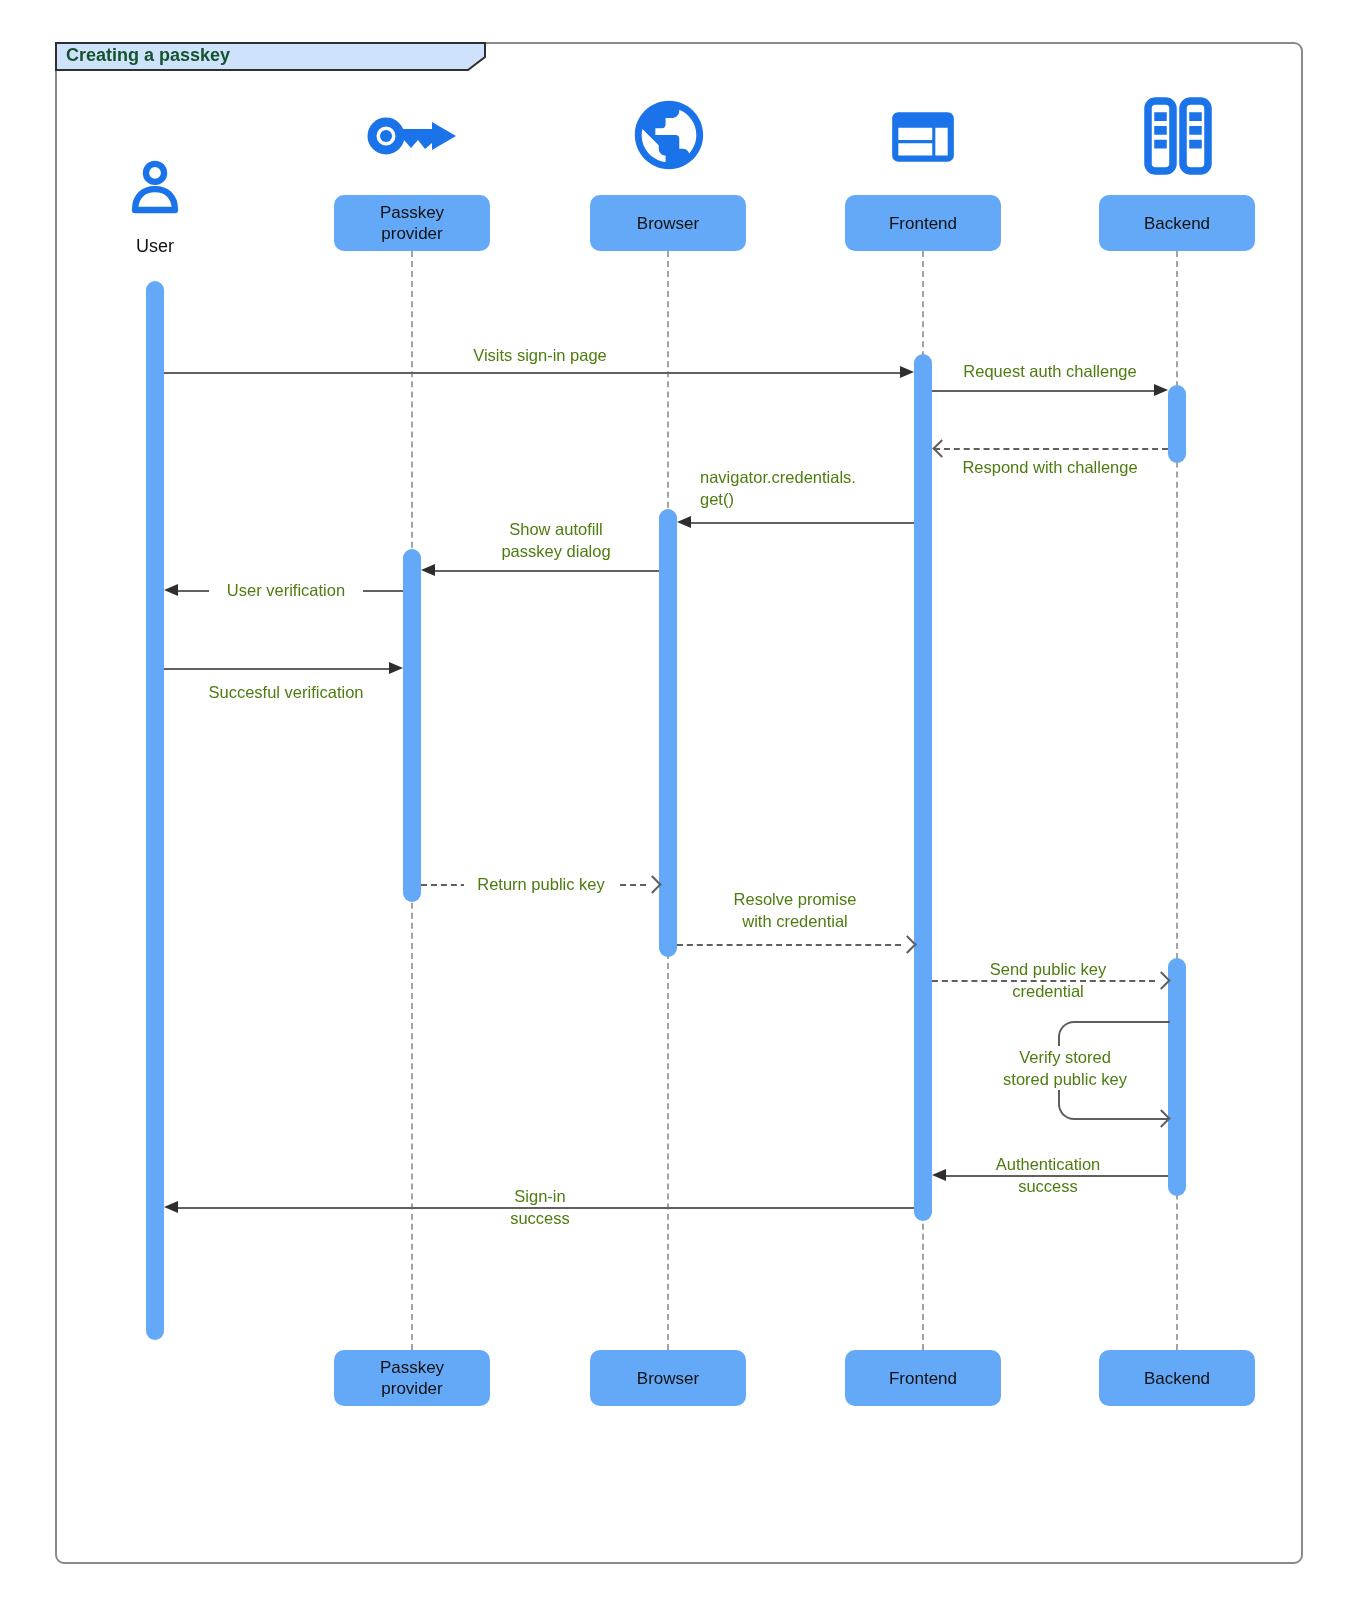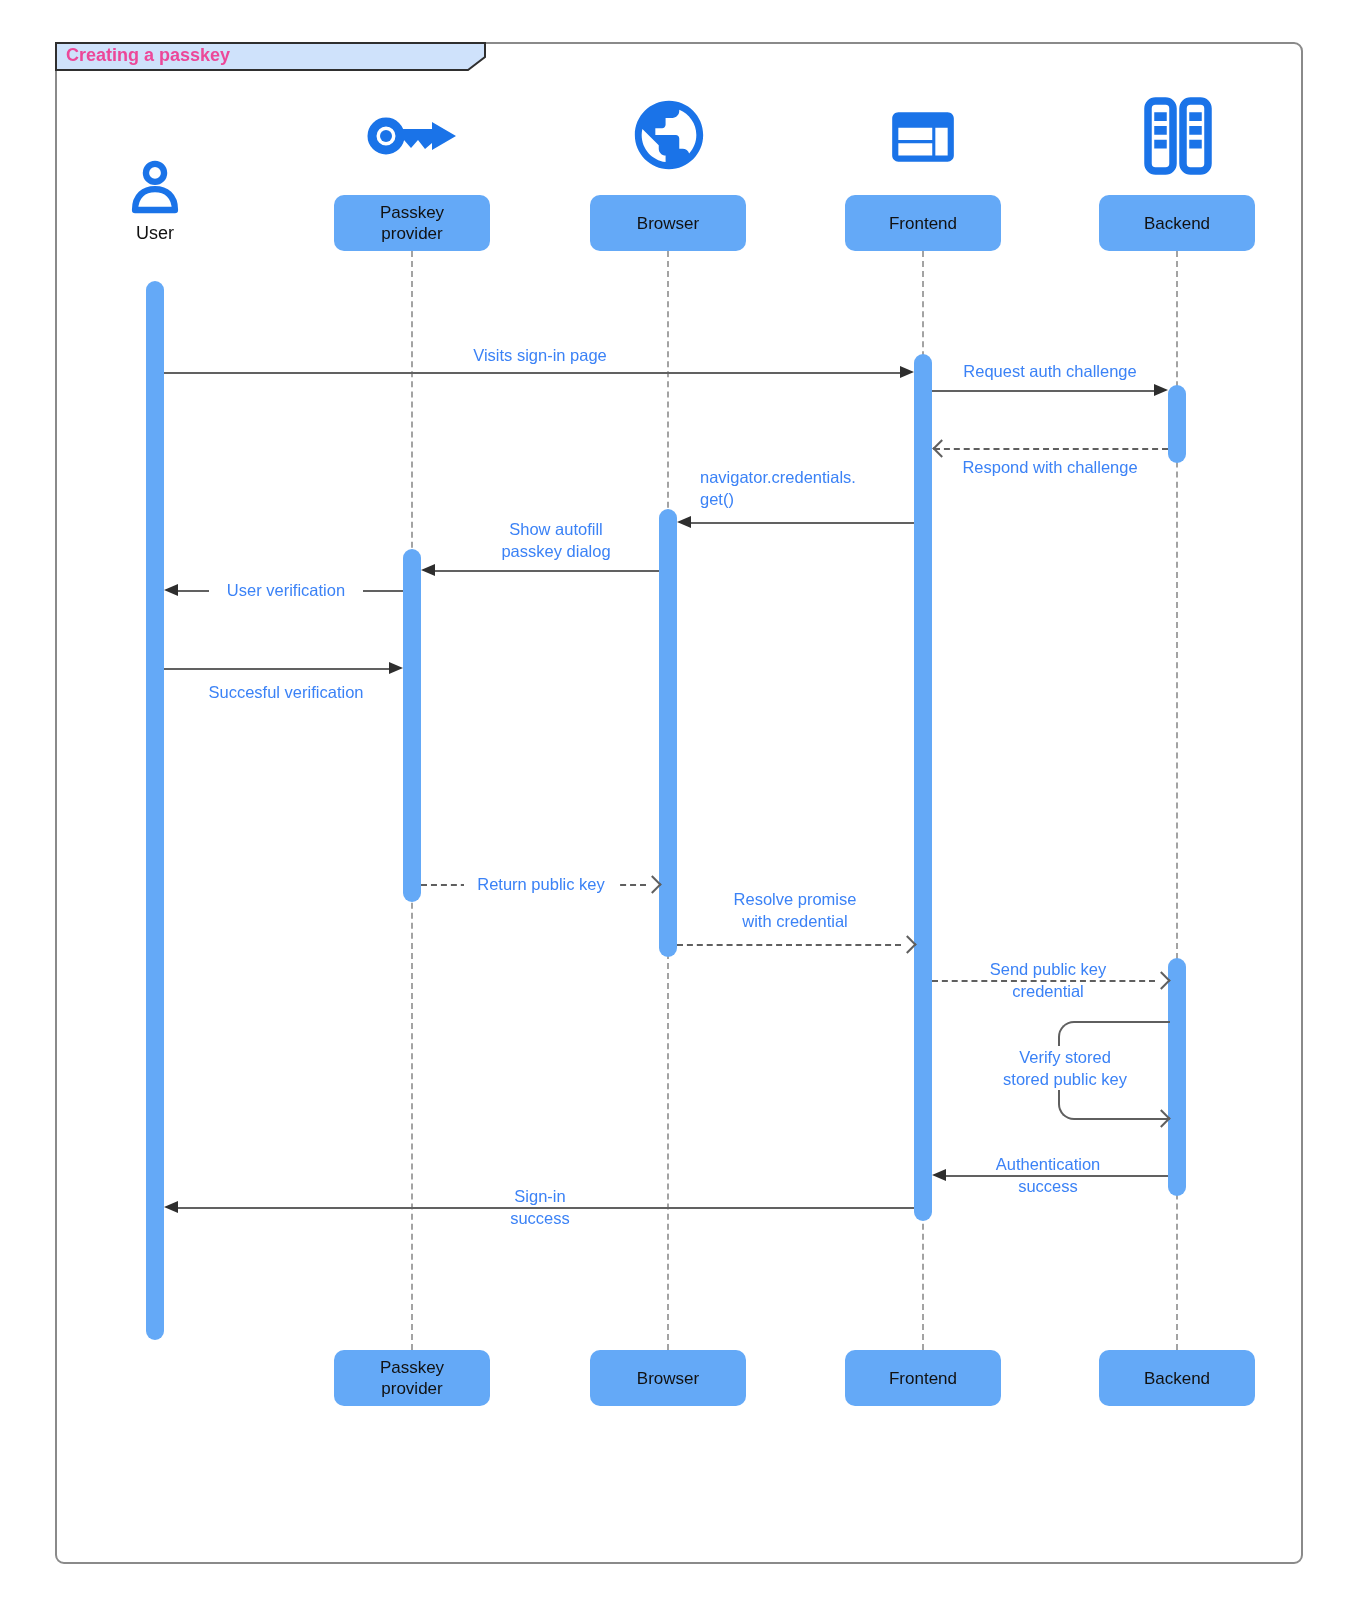--- a/index.html
+++ b/index.html
@@ -1,26 +1,26 @@
 <!DOCTYPE html>
 <html><head>
 <meta charset="utf-8">
 <style>
   html,body{margin:0;padding:0;background:#ffffff;}
   body{width:1349px;height:1600px;position:relative;font-family:"Liberation Sans",sans-serif;color:#1f1f1f;}
   .abs{position:absolute;}
   .frame{border:2px solid #8a8a8a;border-radius:9px;background:#ffffff;}
-  .title-text{font-size:18px;font-weight:bold;color:#ec4899;}
+  .title-text{font-size:18px;font-weight:bold;color:#14532d;}
   .actor-box{width:156px;height:56px;background:#64a9f7;border-radius:10px;display:flex;align-items:center;justify-content:center;text-align:center;font-size:17px;line-height:21px;color:#111;}
   .actor-plain-label{width:100px;text-align:center;font-size:18px;color:#111;}
   .lifeline{width:0;border-left:2px dashed #a3a3a3;}
   .activation{width:18px;background:#64a9f7;border-radius:9px;}
   .mline-solid{height:0;border-top:2px solid #616161;}
   .mline-dashed{height:0;border-top:2px dashed #5f5f5f;}
-  .mlabel{font-size:16.5px;line-height:22px;text-align:center;white-space:pre-line;color:#3b82f6;}
+  .mlabel{font-size:16.5px;line-height:22px;text-align:center;white-space:pre-line;color:#4d7c0f;}
   .mlabel.online{background:#ffffff;padding:0 2px;}
   .mlabel.leftalign{text-align:left;}
   .head-right{width:0;height:0;border-left:14px solid #2e2e2e;border-top:6px solid transparent;border-bottom:6px solid transparent;}
   .head-left{width:0;height:0;border-right:14px solid #2e2e2e;border-top:6px solid transparent;border-bottom:6px solid transparent;}
   .ohead-right{width:11px;height:11px;border-top:2px solid #5f5f5f;border-right:2px solid #5f5f5f;transform:rotate(45deg);}
   .ohead-left{width:11px;height:11px;border-bottom:2px solid #5f5f5f;border-left:2px solid #5f5f5f;transform:rotate(45deg);}
   .self-loop{border:2px solid #5f5f5f;border-right:none;border-radius:16px 0 0 16px;}
 </style>
 </head>
 <body>
@@ -31,21 +31,21 @@
 
   <svg class="abs" style="left:55px;top:42px;" width="432" height="30" viewBox="0 0 432 30">
     <path d="M1 1 H430 V15 L413 28 H1 Z" fill="#cfe2fb" stroke="#2f2f2f" stroke-width="2"></path>
   </svg>
   <div class="abs title-text" style="left:66px;top:45px;">Creating a passkey</div>
 
   <svg class="abs" style="left:126px;top:154px;" width="58" height="74" viewBox="0 0 64 70">
     <circle cx="32" cy="15" r="10" fill="none" stroke="#1a73e8" stroke-width="7"></circle>
     <path d="M10 56 C10 40 20 33 32 33 C44 33 54 40 54 56 Z" fill="none" stroke="#1a73e8" stroke-width="7" stroke-linejoin="round"></path>
   </svg>
-  <div class="abs actor-plain-label" style="left:105px;top:223px;">User</div>
+  <div class="abs actor-plain-label" style="left:105px;top:236px;">User</div>
 
   <svg class="abs" style="left:364px;top:100px;" width="96" height="68" viewBox="0 0 96 68">
     <circle cx="22" cy="36" r="14" fill="none" stroke="#1a73e8" stroke-width="9"></circle>
     <circle cx="22" cy="36" r="6" fill="#1a73e8"></circle>
     <path d="M36 29 H68 V22 L92 36 L68 50 V43 L61 49 L54 40 L47 48 L40 40 L36 43 Z" fill="#1a73e8"></path>
   </svg>
   <div class="abs actor-box" style="left:334px;top:195px;white-space:pre-line;">
     <span>Passkey
 provider</span>
   </div>

